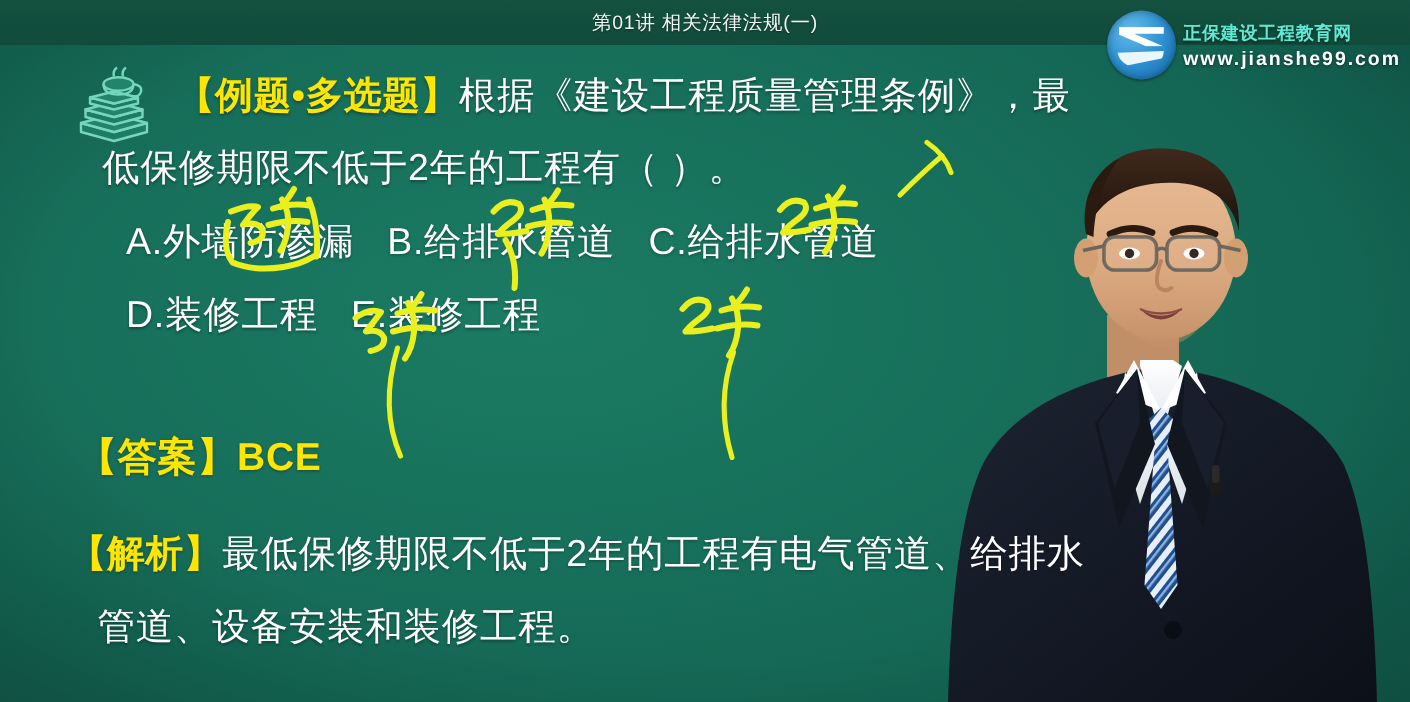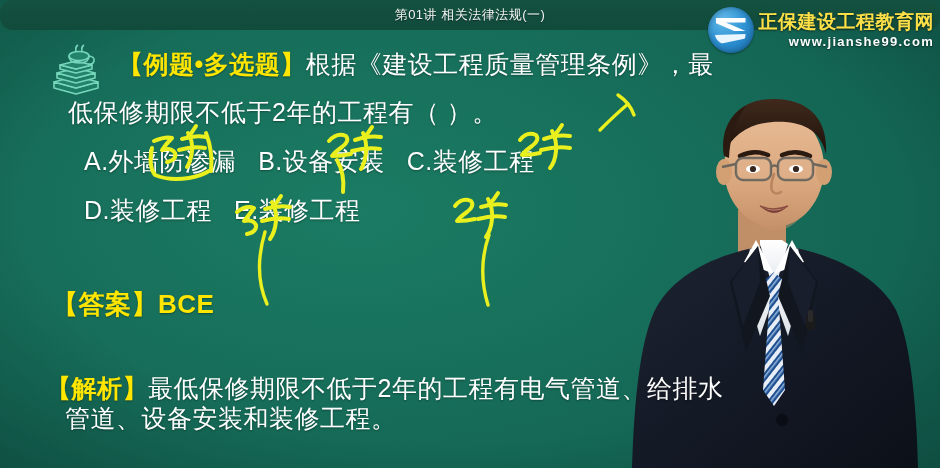--- a/index.html
+++ b/index.html
@@ -36,21 +36,20 @@
   .titlebar {
     position: absolute;
     left: 0; top: 0;
     width: 940px;
     height: 30px;
     background: linear-gradient(180deg, #14513f 0%, #114b3b 100%);
     display: flex;
     align-items: center;
     justify-content: center;
     z-index: 6;
-    border-radius: 13px;
   }
   .titlebar .title-text {
     color: #f2f6f4;
     font-size: 13px;
     letter-spacing: 0.5px;
     font-weight: 400;
     text-shadow: 0 1px 1px rgba(0,0,0,0.45);
   }
 
   
@@ -83,22 +82,22 @@
   .brand-mark .swoosh-bot {
     position: absolute;
     left: 7px; top: 27px;
     width: 31px; height: 11px;
     background: #eaf6ff;
     border-radius: 0 0 14px 14px / 0 0 11px 11px;
     clip-path: polygon(0 10%, 100% 0, 100% 42%, 0 100%);
   }
   .brand-text { display: flex; flex-direction: column; line-height: 1; }
   .brand-name {
-    color: #fde047;
-    font-size: 19px;
+    color: #5eead4;
+    font-size: 12px;
     font-weight: 700;
     letter-spacing: 0.5px;
     text-shadow: 0 1px 2px rgba(0,0,0,0.5);
     white-space: nowrap;
   }
   .brand-url {
     color: #ffffff;
     font-size: 13px;
     font-weight: 700;
     letter-spacing: 1.3px;
@@ -145,21 +144,21 @@
     font-weight: 700;
     font-size: 26px;
     margin-top: 40px;
   }
 
   .l-q1   { left: 118px; top: 22px; }
   .l-q2   { left: 68px;  top: 70px; }
   .l-opt1 { left: 84px;  top: 119px; }
   .l-opt2 { left: 84px;  top: 168px; }
   .l-ans  { left: 52px;  top: 261px; }
-  .l-ex1  { left: 46px;  top: 346px; }
+  .l-ex1  { left: 46px;  top: 327px; }
   .l-ex2  { left: 40px;  top: 376px; margin-left: 25px; }
 
   .gap-m { display: inline-block; width: 22px; }
 
   
   .book-icon {
     position: absolute;
     left: 48px; top: 14px;
     width: 56px; height: 52px;
   }
@@ -302,21 +301,21 @@
       </g>
     </svg>
 
     <div class="line l-q1">
       <span class="tag">【例题•多选题】</span><span>根据《建设工程质量管理条例》，最</span>
     </div>
 
     <div class="line l-q2">低保修期限不低于2年的工程有（      ）。</div>
 
     <div class="line l-opt1">
-      <span>A.外墙防渗漏</span><span class="gap-m"></span><span>B.设备安装</span><span class="gap-m"></span><span>C.装修工程</span>
+      <span>A.外墙防渗漏</span><span class="gap-m"></span><span>B.给排水管道</span><span class="gap-m"></span><span>C.给排水管道</span>
     </div>
 
     <div class="line l-opt2">
       <span>D.装修工程</span><span class="gap-m"></span><span>E.装修工程</span>
     </div>
 
     <div class="line l-ans">
       <span class="tag-ans">【答案】</span><span class="tag-ans">BCE</span>
     </div>
 

